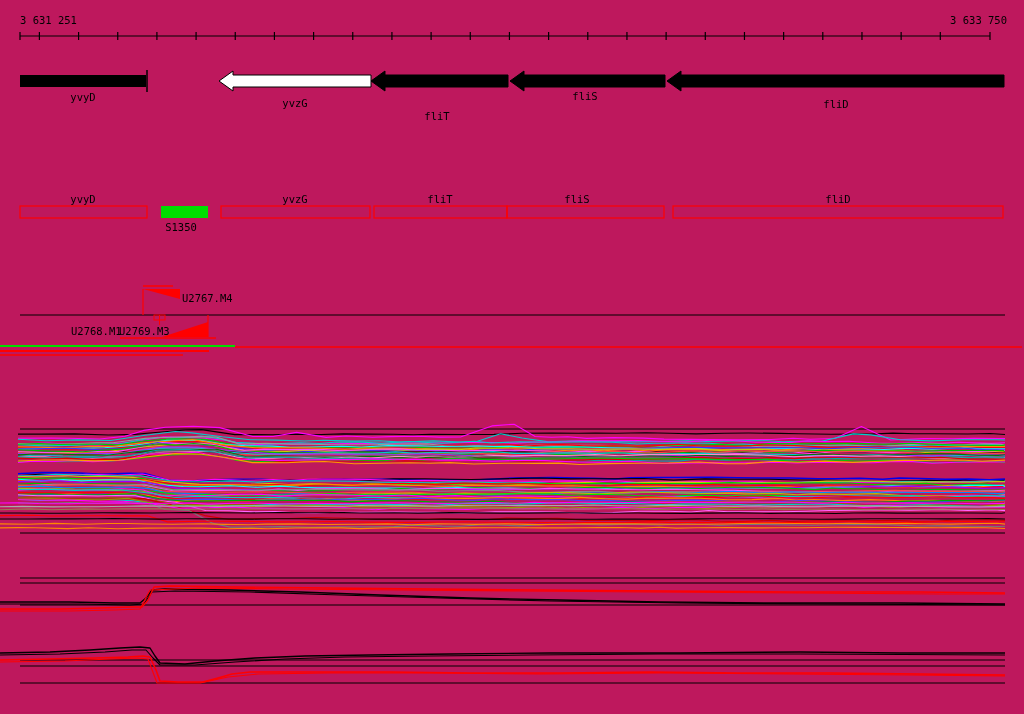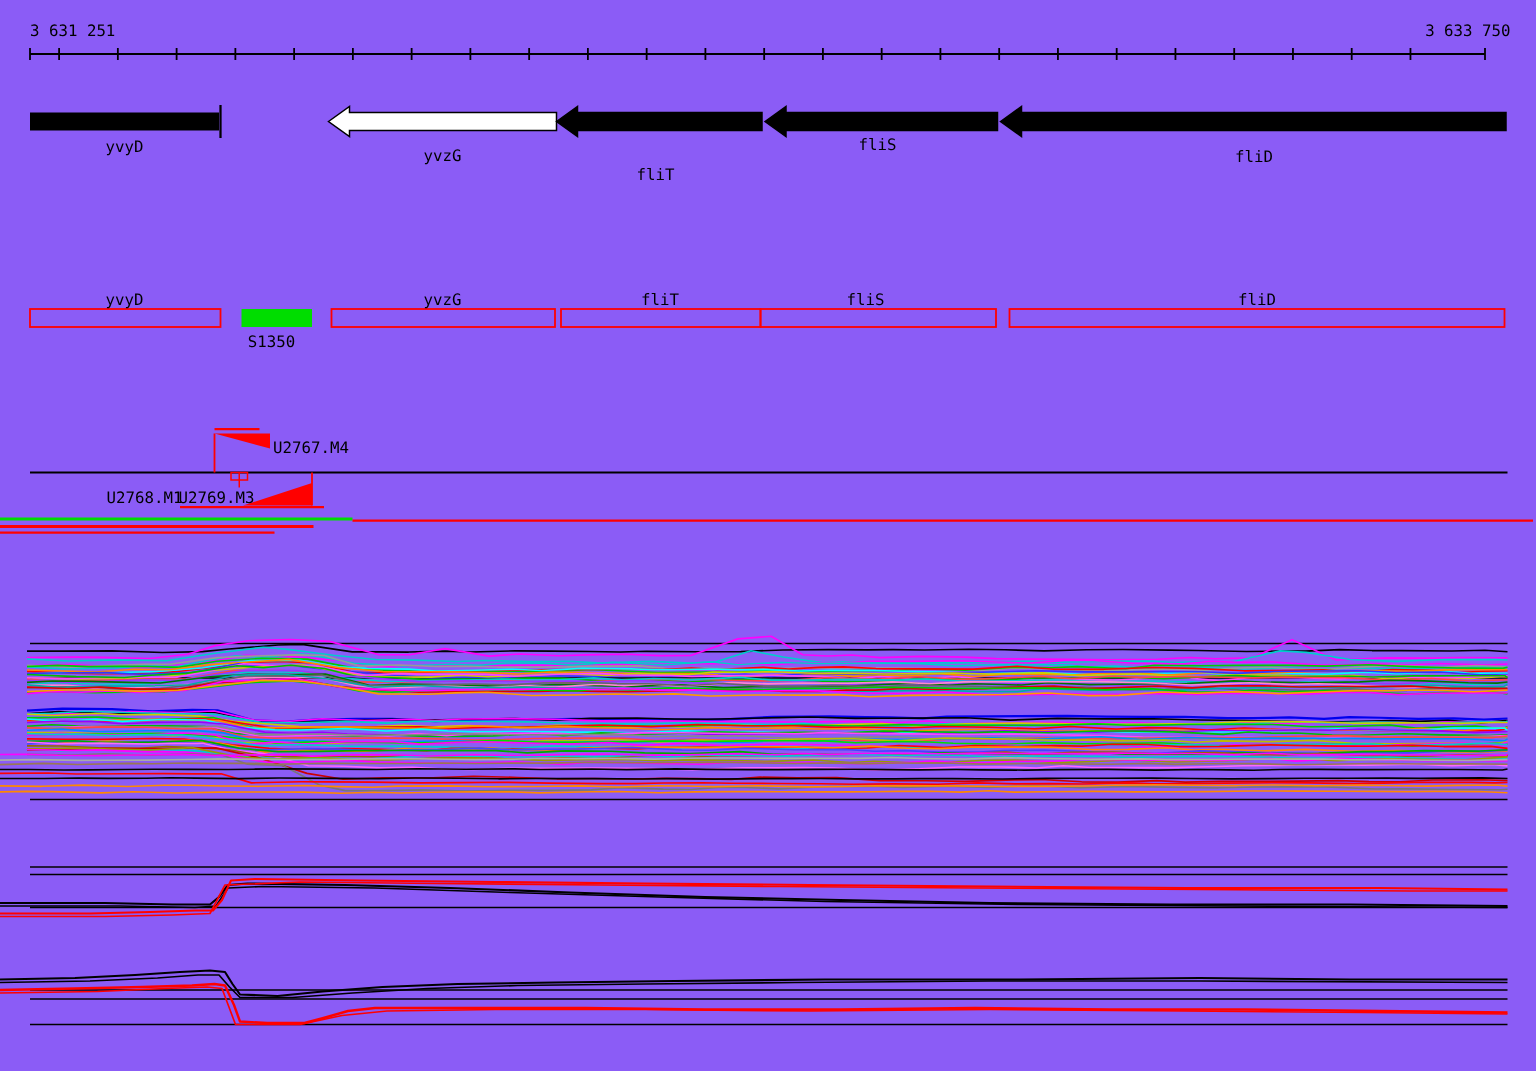--- a/index.html
+++ b/index.html
@@ -1,16 +1,16 @@
 <!DOCTYPE html>
 <html><head>
 <meta charset="utf-8">
 <style>
   html,body{margin:0;padding:0;background:#ffffff;}
-  .stage{position:relative;width:1024px;height:714px;background:#8b5cf6;overflow:hidden;
+  .stage{position:relative;width:1024px;height:714px;background:#be185d;overflow:hidden;
          font-family:"DejaVu Sans Mono","Liberation Mono",monospace;text-align:right;}
   svg{display:block;}
   svg text{font-family:"DejaVu Sans Mono","Liberation Mono",monospace;font-size:10.5px;fill:#000000;}
 </style>
 </head>
 <body>
 
 <div class="stage">
   <svg id="canvas" viewBox="0 0 1024 714" width="1024" height="714">
     <text x="20" y="24">3 631 251</text>

